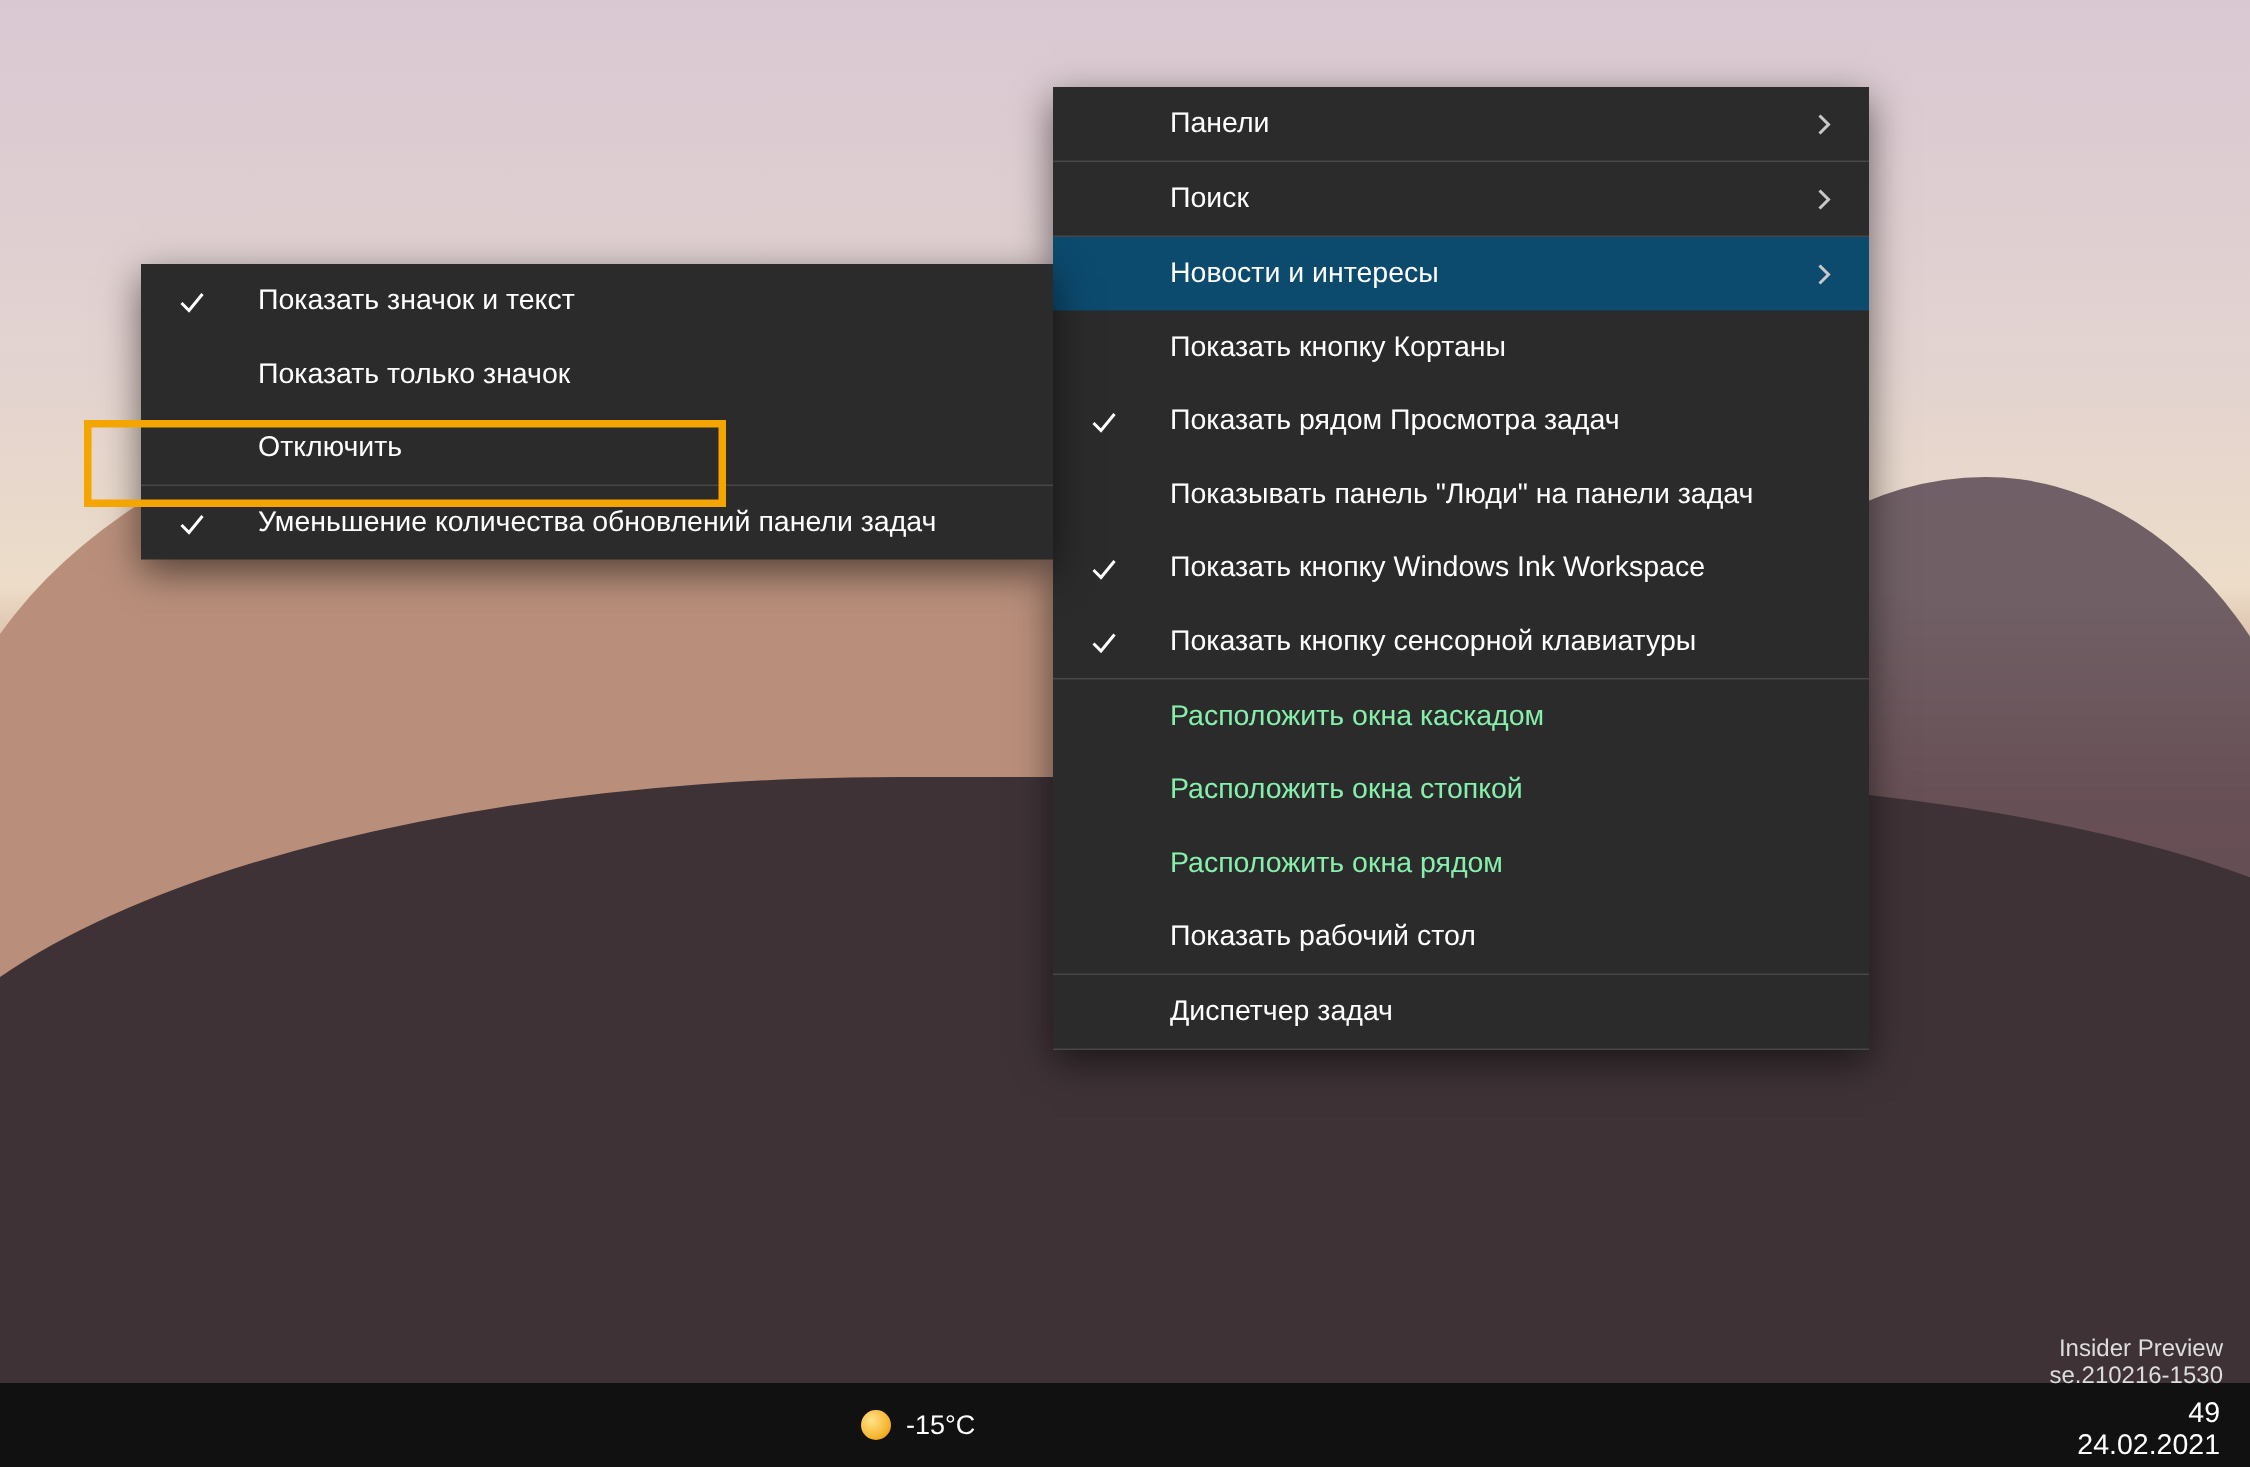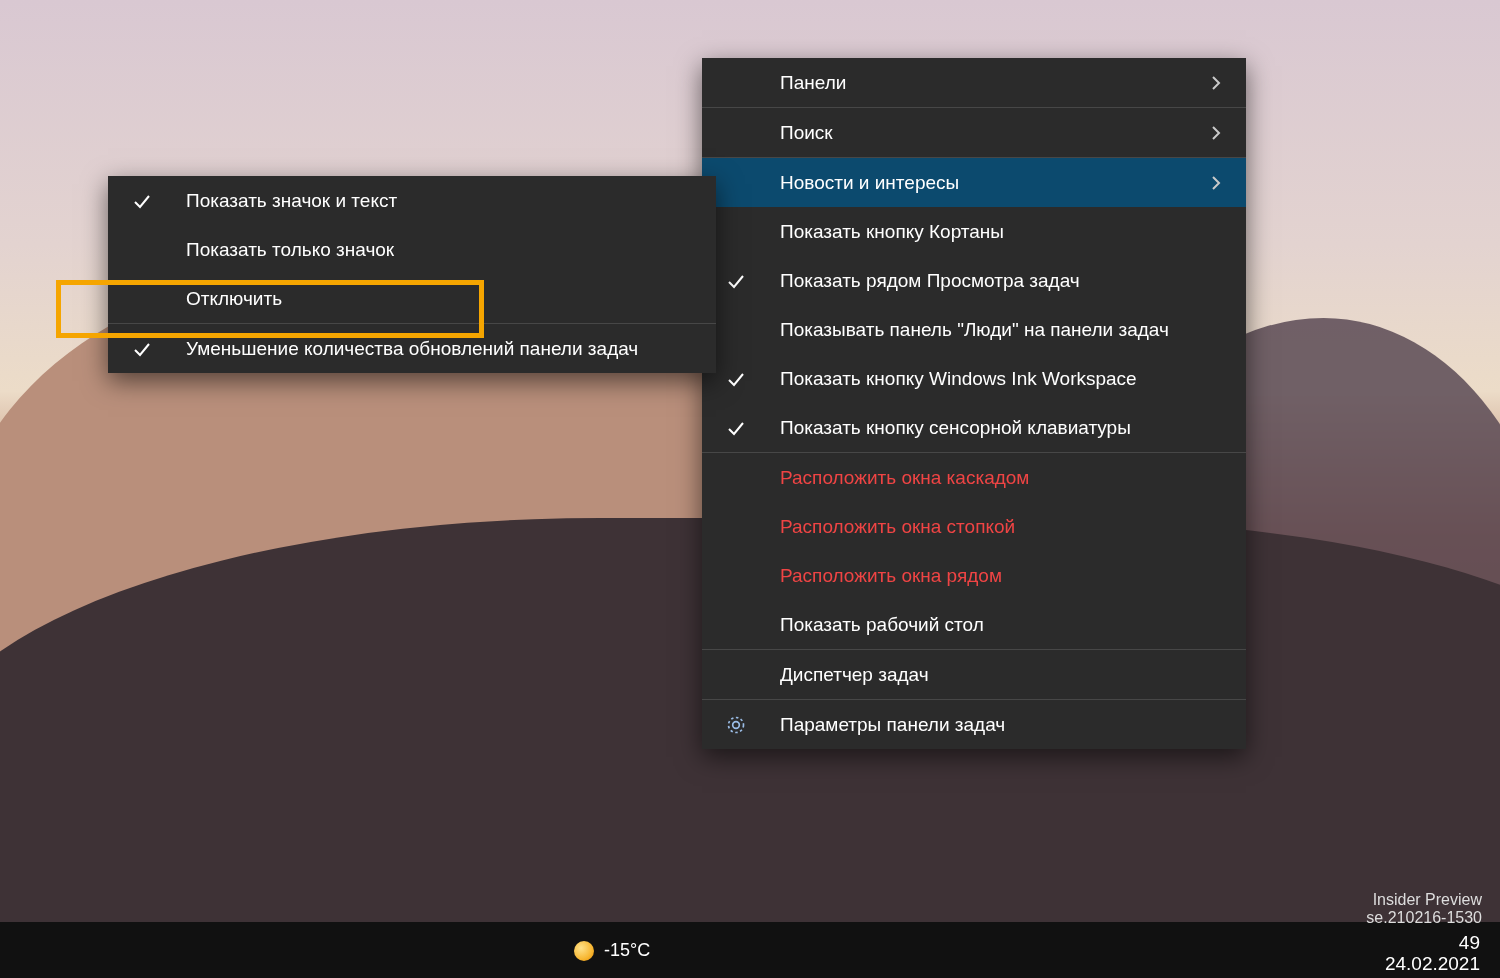--- a/index.html
+++ b/index.html
@@ -18,45 +18,45 @@
   
   .mountains { position:absolute; left:0; right:0; bottom:40px; height:640px; pointer-events:none; }
   .ridge1 { position:absolute; left:-50px; bottom:260px; width:900px; height:420px; background:#b98f7b; border-radius:45% 60% 0 0 / 70% 90% 0 0; transform:rotate(-4deg); }
   .ridge2 { position:absolute; left:500px; bottom:240px; width:760px; height:360px; background:#c4907b; border-radius:50% 55% 0 0 / 80% 70% 0 0; transform:rotate(3deg); opacity:.9;}
   .ridge3 { position:absolute; left:-80px; bottom:0; width:1700px; height:420px; background:#3e3236; border-radius:40% 35% 0 0 / 60% 40% 0 0; }
   .ridge4 { position:absolute; right:-60px; bottom:120px; width:520px; height:500px; background:#5a4a55; border-radius:60% 50% 0 0 / 90% 70% 0 0; opacity:.85;}
   
   
   .taskbar { position:absolute; left:0; right:0; bottom:0; height:56px; background:#111; display:flex; align-items:center; color:#fff; font-size:18px; }
   .tb-left { flex:1; }
-  .weather { display:flex; align-items:flex-end; gap:10px; padding:0 14px; margin-left:560px;}
+  .weather { display:flex; align-items:center; gap:10px; padding:0 14px; margin-left:560px;}
   .sun { width:20px; height:20px; border-radius:50%; background:radial-gradient(circle at 35% 35%, #ffe28a, #f7b733 60%, #e68a00); }
   .tb-right { display:flex; gap:4px; padding-right:10px;flex-direction:column; }
   .tb-clock { text-align:right; line-height:1.15; font-size:19px; padding:0 10px;}
   .tb-build { text-align:right; line-height:1.15; font-size:16px; color:#ddd; padding-right:8px;}
   .tb-icon { width:30px; height:30px; display:flex; align-items:center; justify-content:center; }
   .tb-icon svg { width:22px; height:22px; stroke:#fff; fill:none; stroke-width:1.6; }
   .badge { position:relative; }
   .badge::after { content:"1"; position:absolute; right:-2px; bottom:-2px; background:#fff; color:#000; font-size:10px; width:14px; height:14px; border-radius:50%; display:flex; align-items:center; justify-content:center; }
 
   
   .menu { position:absolute; background:#2b2b2b; color:#fff; box-shadow:0 8px 24px rgba(0,0,0,.55); font-size:19px; }
   .menu .item { display:flex; align-items:center; height:49px; padding:0 22px 0 14px; cursor:default;gap:24px; }
   .menu .item.highlight { background:#0c4a6e; }
-  .menu .item.disabled { color:#ef4444; }
+  .menu .item.disabled { color:#86efac; }
   .menu .sep { height:1px; background:#474747; margin:0; }
   .check-slot { width:40px; display:flex; justify-content:center; }
   .label { flex:1; white-space:nowrap; }
   .arrow-slot { width:30px; display:flex; justify-content:flex-end; }
   svg.check { width:20px; height:20px; stroke:#fff; stroke-width:2; fill:none; }
   svg.chevron { width:16px; height:16px; stroke:#c9c9c9; stroke-width:2; fill:none; }
   .gear { width:20px; height:20px; }
 
   .main-menu { top:58px; left:702px; width:544px; }
-  .sub-menu  { top:176px; left:108px; width:608px; }
+  .sub-menu  { top:176px; left:94px; width:608px; }
 
   .outline { position:absolute; border:5px solid #f5a500; pointer-events:none; }
   .outline-box { top:280px; left:56px; width:428px; height:58px; }
 </style>
 </head>
 <body>
 
 <div class="mountains">
   <div class="ridge4"></div>
   <div class="ridge2"></div>
@@ -152,30 +152,20 @@
     <span class="label">Показать рабочий стол</span>
     <span class="arrow-slot"></span>
   </div>
   <div class="sep"></div>
   <div class="item">
     <span class="check-slot"></span>
     <span class="label">Диспетчер задач</span>
     <span class="arrow-slot"></span>
   </div>
   <div class="sep"></div>
-  <div class="item">
-    <span class="check-slot">
-      <svg class="gear" viewBox="0 0 24 24">
-          <circle cx="12" cy="12" r="4" fill="none" stroke="#9bbde6" stroke-width="2"></circle>
-          <circle cx="12" cy="12" r="9" fill="none" stroke="#9bbde6" stroke-width="2" stroke-dasharray="3 3"></circle>
-        </svg>
-    </span>
-    <span class="label">Параметры панели задач</span>
-    <span class="arrow-slot"></span>
-  </div>
 </div>
 
 <div class="menu sub-menu">
   <div class="item">
     <span class="check-slot">
         <svg class="check" viewBox="0 0 20 20">
           <polyline points="3,11 8,16 17,5"></polyline>
         </svg>
       </span>
     <span class="label">Показать значок и текст</span>

